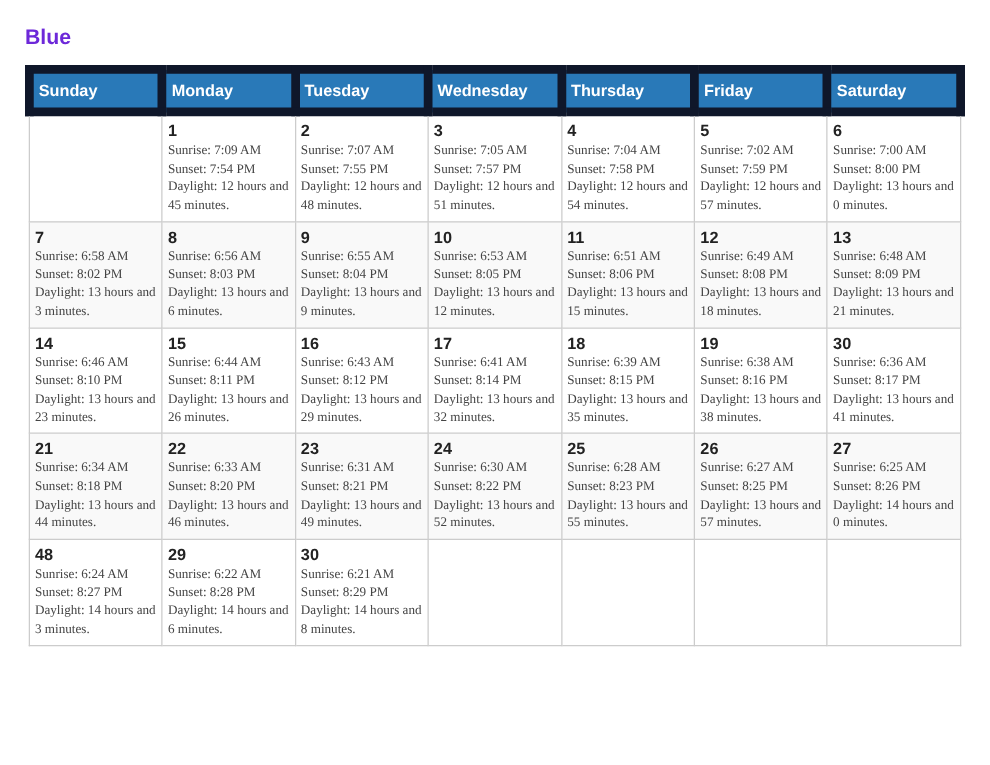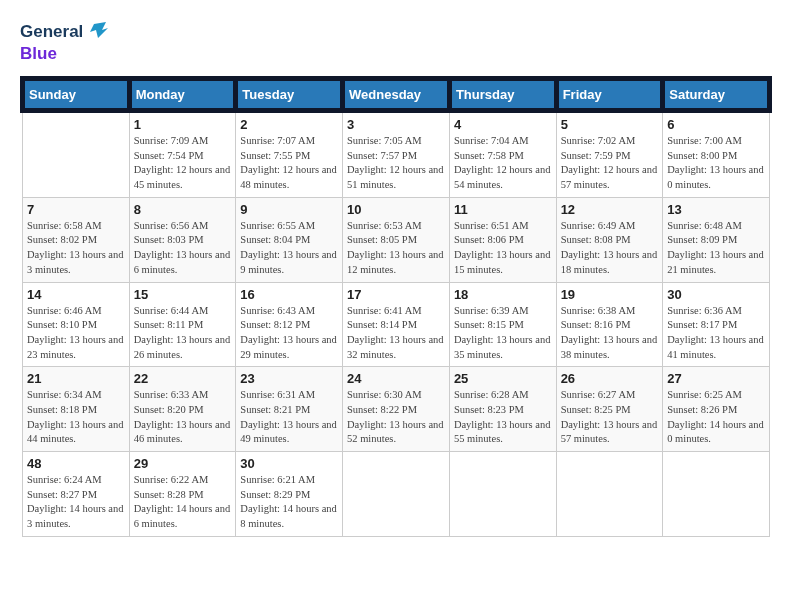--- a/index.html
+++ b/index.html
@@ -37,21 +37,21 @@
       border-collapse: collapse;
       font-size: 11px;
     }
     thead tr th {
       background-color: #2979b8;
       color: #fff;
       padding: 6px 4px;
       text-align: left;
       font-size: 13px;
       font-weight: bold;
-      border: 5px solid #0f172a;
+      border: 7px solid #0f172a;
     }
     tbody tr td {
       border: 1px solid #ccc;
       vertical-align: top;
       padding: 4px 4px;
       width: 107px;
       min-height: 70px;
     }
     .day-num {
       font-weight: bold;
@@ -73,26 +73,20 @@
       background: #fff;
     }
   </style>
 </head>
 <body>
 
 <div class="header-area">
   <div class="logo">
 <div class="logo-box">
   <div>
-    <div style="display:flex;align-items:center;">
-      <span class="logo-text-general">General</span>
-      <svg width="22" height="22" viewBox="0 0 22 22" style="margin-left:3px;margin-bottom:2px;">
-        <polygon points="8,4 20,2 16,10 22,8 12,18 10,10 4,12" fill="#2196c9"></polygon>
-      </svg>
-    </div>
     <span class="logo-text-blue">Blue</span>
   </div>
 </div>
 </div>
   <div class="title-block">
     <div class="month-title"></div>
     <div class="location-title"></div>
   </div>
 </div>
 

